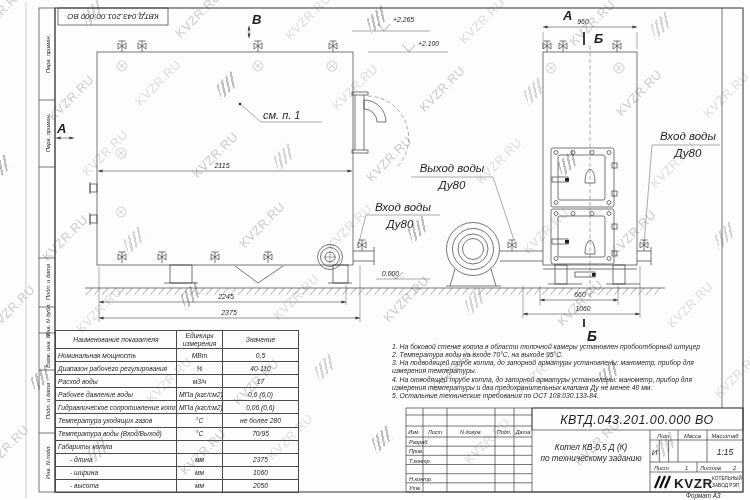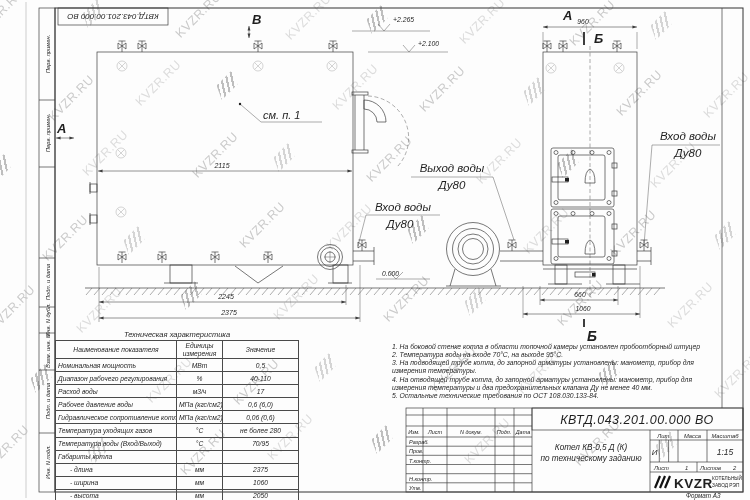--- a/index.html
+++ b/index.html
@@ -458,21 +458,20 @@
       <line x1="660" y1="488" x2="665" y2="476" stroke="#111" stroke-width="2.2"></line>
       <line x1="665" y1="488" x2="670" y2="476" stroke="#111" stroke-width="2.2"></line>
       <text class="txtu" x="674" y="488" font-size="13.5" font-weight="bold" letter-spacing="0.5">KVZR</text>
       <text class="txtu" x="712" y="480" font-size="4.8">КОТЕЛЬНЫЙ</text>
       <text class="txtu" x="712" y="487" font-size="4.8">ЗАВОД РЭП</text>
     </g>
   </g>
 </svg>
 
 <div id="tech">
-  <div class="tt-title">Техническая характеристика</div>
   <table>
     <colgroup>
         <col style="width:121px">
         <col style="width:46px">
         <col style="width:76px">
       </colgroup>
     <tbody>
         <tr class="hdr">
       <td>Наименование показателя</td>
       <td>Единицы измерения</td>

